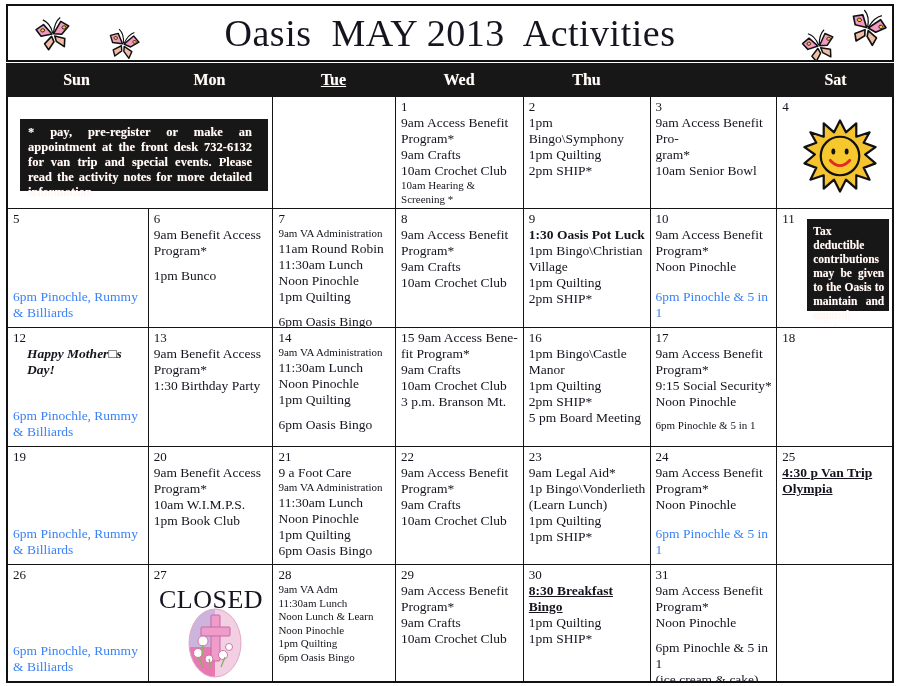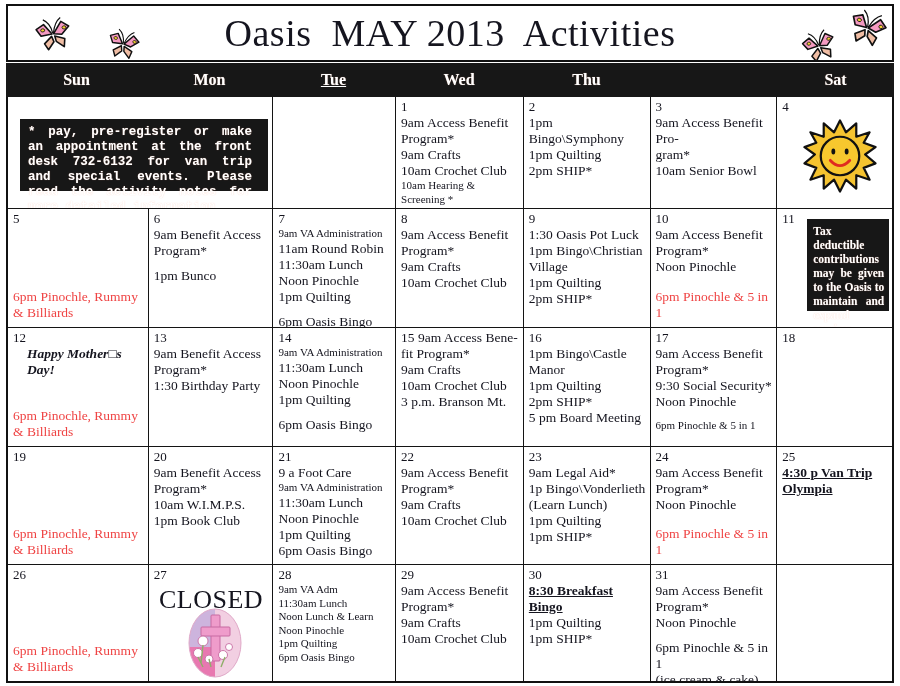--- a/index.html
+++ b/index.html
@@ -81,41 +81,41 @@
   .cell.span2{width:266px;}
 
   .daynum{
     font-size:13px;line-height:14px;color:#14141e;
     display:block;margin:1px 0 1px 0;
   }
   .daynum.underline{}
 
   .ev{font-size:13.5px;line-height:16px;color:#14141e;display:block;}
   .ev.sm{font-size:11px;line-height:13.5px;}
-  .ev.bold{font-weight:normal;}
+  .ev.bold{font-weight:bold;}
   .ev.ul{text-decoration:underline;font-weight:bold;}
   .ev.spacer{height:9px;line-height:9px;}
   .ev.italic{font-style:italic;font-weight:bold;}
 
   
   .bottomline{
     position:absolute;left:5px;bottom:6px;right:4px;
-    font-size:13.5px;line-height:16px;color:#ef4444;
+    font-size:13.5px;line-height:16px;color:#3b82f6;
   }
 
   
   .notebox{
     position:absolute;background:#171717;color:#ffffff;
     font-weight:bold;box-sizing:border-box;
     text-align:justify;
     text-shadow:0 0 1px rgba(255,170,140,.5);
   }
   .notebox.n1{
     left:12px;top:22px;width:248px;height:72px;
-    padding:6px 16px 4px 8px;font-size:12.5px;line-height:15px;font-family:Liberation Mono, monospace;
+    padding:6px 16px 4px 8px;font-size:12.5px;line-height:15px;
   }
   .notebox.n2{
     left:30px;top:10px;width:82px;height:92px;
     padding:5px 5px 4px 6px;font-size:11.5px;line-height:14px;
   }
 
   
   .sun-wrap{position:absolute;left:26px;top:22px;width:74px;height:74px;}
   .cross-wrap{position:absolute;left:36px;top:42px;width:60px;height:72px;}
   .closed-txt{
@@ -314,21 +314,21 @@
           <span class="ev">1pm Bingo\Castle</span>
           <span class="ev">Manor</span>
           <span class="ev">1pm Quilting</span>
           <span class="ev">2pm SHIP*</span>
           <span class="ev">5 pm  Board Meeting</span>
         </div>
         <div class="cell w5">
           <span class="daynum">17</span>
           <span class="ev">9am Access Benefit</span>
           <span class="ev">Program*</span>
-          <span class="ev">9:30 Social Security*</span>
+          <span class="ev">9:15 Social Security*</span>
           <span class="ev">Noon Pinochle</span>
           <span class="ev spacer"></span>
           <span class="ev sm">6pm Pinochle &amp; 5 in 1</span>
         </div>
         <div class="cell w6">
           <span class="daynum">18</span>
         </div>
       </div>
       <div class="week r3">
         <div class="cell w0">

